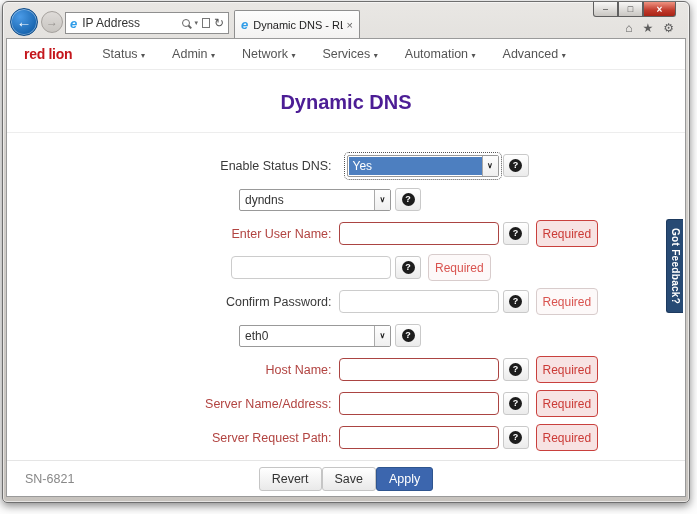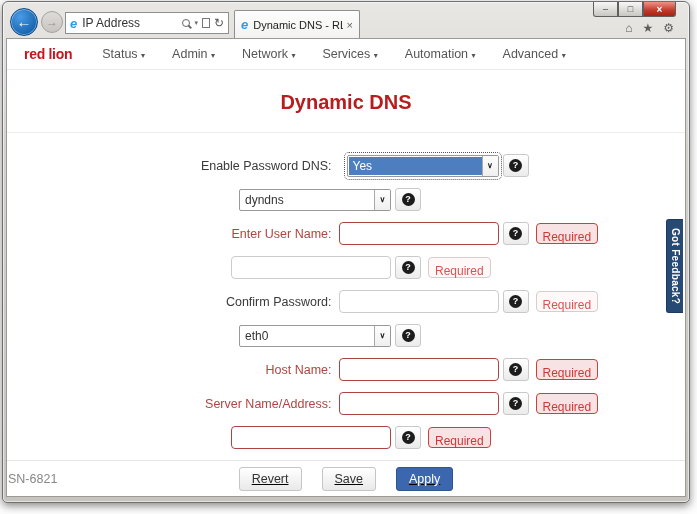--- a/index.html
+++ b/index.html
@@ -53,21 +53,21 @@
 
   
   .content { position:absolute; left:3px; right:3px; top:36px; bottom:5px; background:#fff;
     border:1px solid #9a9a9a; overflow:hidden; }
 
   .navbar { height:31px; border-bottom:1px solid #ececec; display:flex; align-items:center; padding-left:17px; }
   .logo { color:#c4161c; font-weight:bold; font-size:14px; letter-spacing:-0.3px; margin-right:30px; }
   .nav-item { color:#555; font-size:12.5px; margin-right:27px; cursor:pointer; white-space:nowrap; }
   .nav-item .caret { font-size:8px; color:#555; }
 
-  .page-title { text-align:center; font-size:20px; font-weight:bold; color:#b91c1c; margin-top:21px; }
+  .page-title { text-align:center; font-size:20px; font-weight:bold; color:#4c1d95; margin-top:21px; }
   .divider { border-top:1px solid #ededed; margin-top:18px; }
 
   .form-area { margin-top:21px; padding-left:24px; }
   .form-row { display:flex; align-items:center; justify-content:center; margin-bottom:11px; height:23px; }
   .row-label { width:208px; text-align:right; margin-right:7px; font-size:12.5px; color:#3a3a3a; }
   .row-label.err { color:#b24441; }
   .control-slot { width:160px; display:flex; align-items:center;justify-content:flex-end; }
   input.ctl { width:160px; height:23px; border:1px solid #ccc; border-radius:4px; padding:0 6px;
     font-size:12px; color:#333; outline:none; }
   input.ctl.err { border-color:#ab4442; }
@@ -78,28 +78,28 @@
   .select.focused .sel-text { background:#4d7fc0; color:#fff; margin:1px 0 1px 1px; padding:2px 0 0 4px; }
   .sel-arrow { width:16px; border-left:1px solid #aaa; background:linear-gradient(#fefefe,#efefef);
     display:flex; align-items:center; justify-content:center; font-size:8px; font-weight:bold; color:#222; }
 
   .help-btn { width:26px; height:23px; margin-left:4px; border:1px solid #c9c9c9; border-radius:3px;
     background:linear-gradient(#fff,#ebebeb); display:flex; align-items:center; justify-content:center; cursor:pointer; }
   .q-circle { width:13px; height:13px; border-radius:50%; background:#1c1c1c; color:#fff;
     font-size:9px; font-weight:bold; text-align:center; line-height:13px; }
 
   .badge-slot { width:57px; margin-left:7px; display:flex; align-items:center; }
-  .required-badge { height:21px; line-height:19px; padding:4px 6px; font-size:12px; border-radius:4px; white-space:nowrap; }
+  .required-badge { height:27px; line-height:19px; padding:4px 6px; font-size:12px; border-radius:4px; white-space:nowrap; }
   .required-badge.err { background:#f7e3e3; border:1px solid #c9403d; color:#cb3a36; }
   .required-badge.soft { background:#fdf9f9; border:1px solid #d8cccc; color:#d9534f; }
 
   .footer { position:absolute; left:0; right:0; bottom:0; height:36px; border-top:1px solid #e5e5e5;
     background:#fff; display:flex; align-items:center; }
-  .sn { position:absolute; left:1px; color:#888; font-size:12.5px; }
-  .footer-buttons { margin:16px auto; display:flex; gap:20px;text-decoration:underline; }
+  .sn { position:absolute; left:18px; color:#888; font-size:12.5px; }
+  .footer-buttons { margin:16px auto; display:flex; gap:0; }
   .btn { height:24px; padding:0 12px; font-size:12.5px; border-radius:3px; border:1px solid #c5c5c5;
     background:linear-gradient(#fff,#e9e9e9); color:#333; cursor:pointer;
     font-family:"Liberation Sans", sans-serif; }
   .btn.primary { background:#3c66ae; border-color:#2f558f; color:#fff; }
 
   .feedback-tab { position:absolute; right:2px; top:180px; width:17px; height:94px;
     background:#274a74; border:1px solid #1d3a5f; border-right:none; color:#fff;
     writing-mode:vertical-rl; font-size:10px; font-weight:bold; letter-spacing:.3px;
     border-radius:3px 0 0 3px; display:flex; align-items:center; justify-content:center; cursor:pointer; }
 </style>
@@ -158,21 +158,21 @@
           <div class="nav-item"><span>Automation</span> <span class="caret">▾</span></div>
           <div class="nav-item"><span>Advanced</span> <span class="caret">▾</span></div>
         </div>
     </div>
 
     <div class="page-title">Dynamic DNS</div>
     <div class="divider"></div>
 
     <div class="form-area">
         <div class="form-row">
-          <label class="row-label">Enable Password DNS:</label>
+          <label class="row-label">Enable Status DNS:</label>
           <div class="control-slot">
             <div class="select focused">
               <span class="sel-text">Yes</span>
               <span class="sel-arrow">∨</span>
             </div>
           </div>
           <div class="help-btn">
             <span class="q-circle">?</span>
           </div>
           <div class="badge-slot"></div>
@@ -254,20 +254,21 @@
             <input type="text" class="ctl err" style="">
           </div>
           <div class="help-btn">
             <span class="q-circle">?</span>
           </div>
           <div class="badge-slot">
             <span class="required-badge err">Required</span>
           </div>
         </div>
         <div class="form-row">
+          <label class="row-label err">Server Request Path:</label>
           <div class="control-slot">
             <input type="text" class="ctl err" style="">
           </div>
           <div class="help-btn">
             <span class="q-circle">?</span>
           </div>
           <div class="badge-slot">
             <span class="required-badge err">Required</span>
           </div>
         </div>

